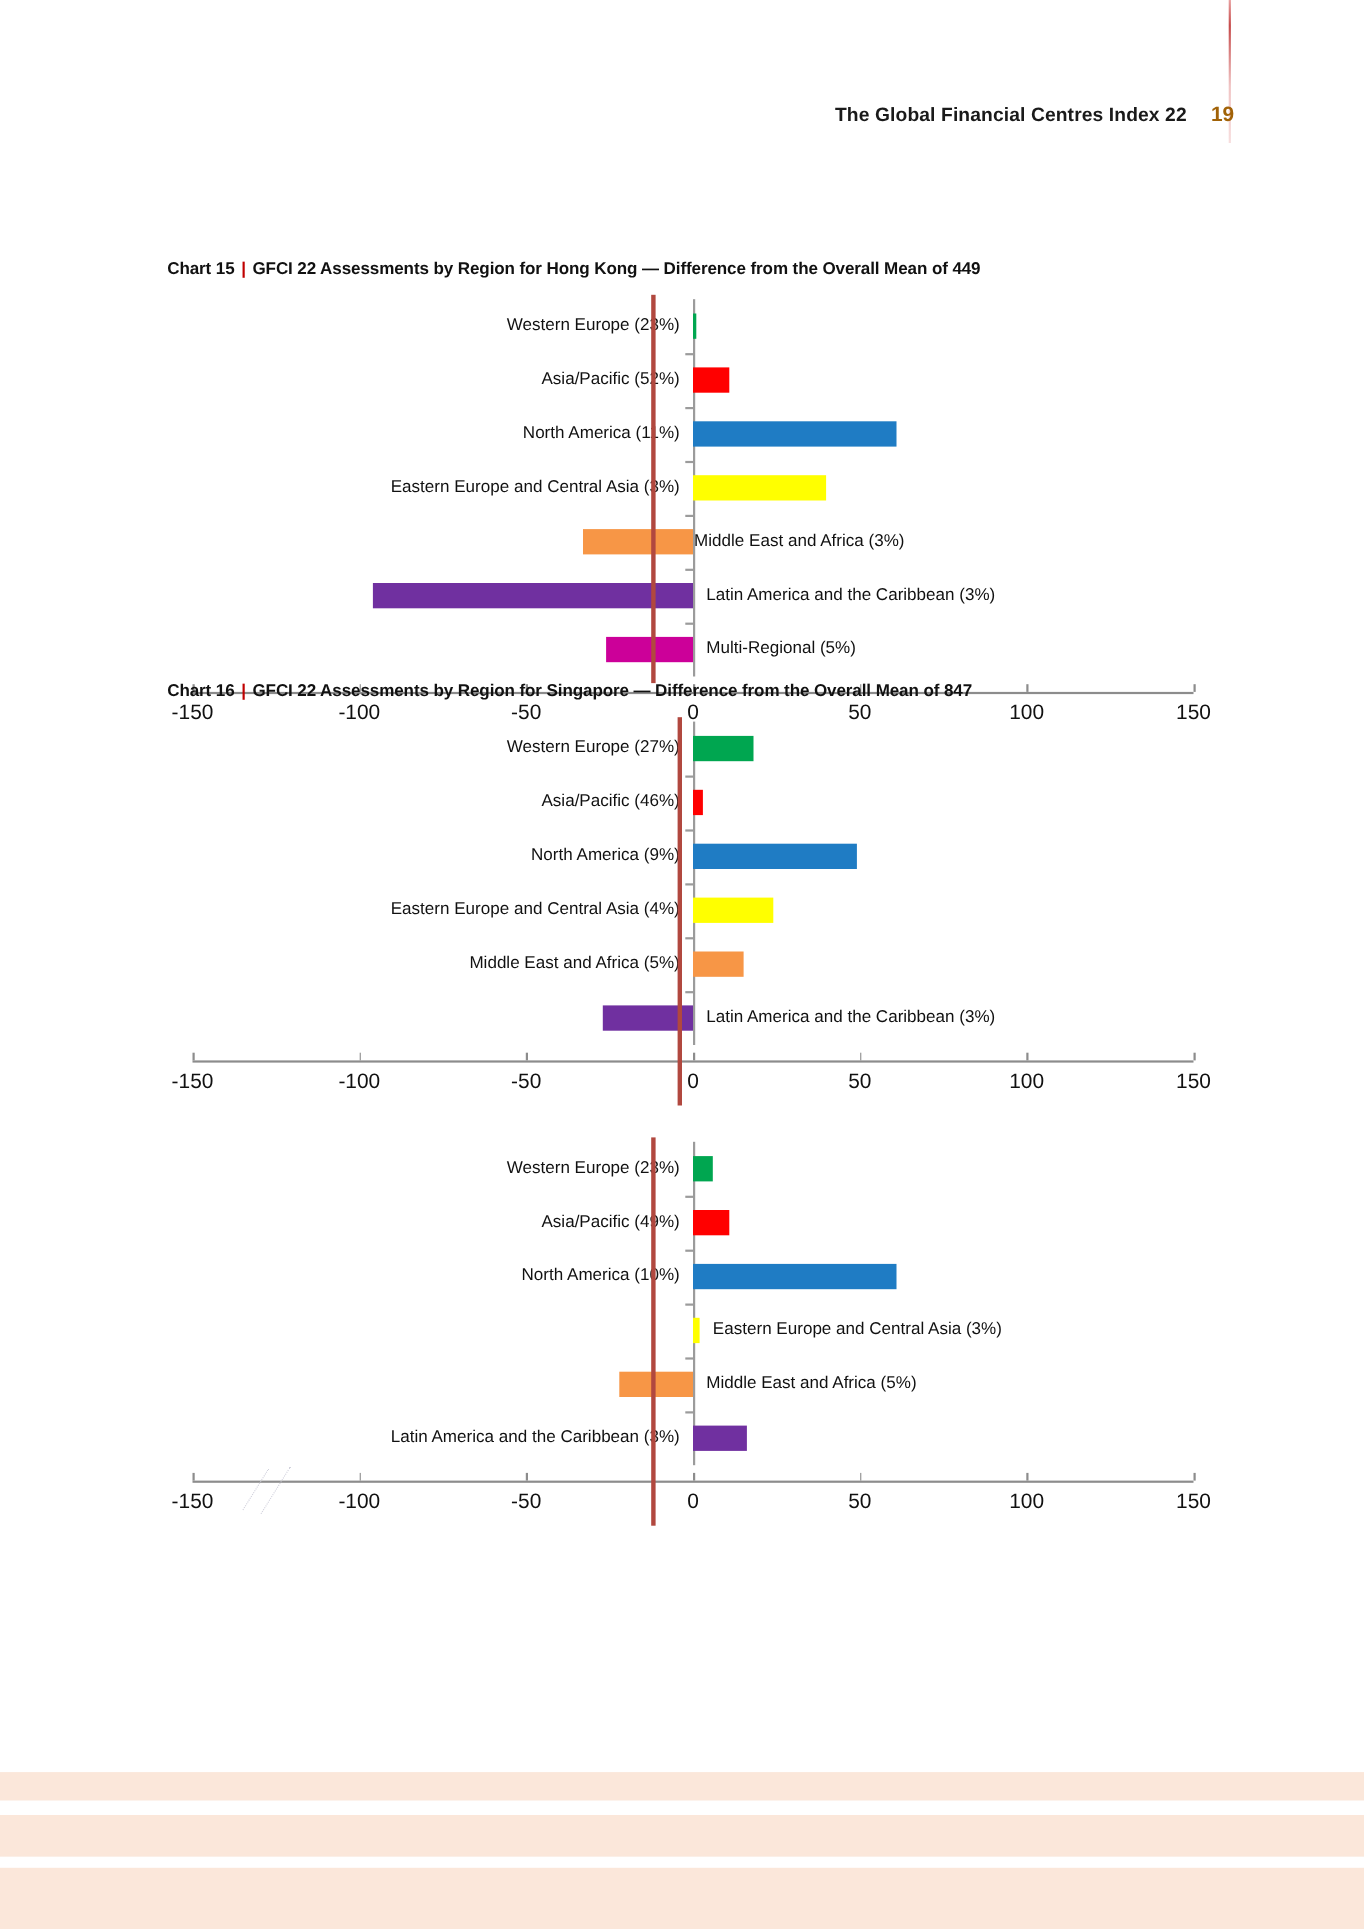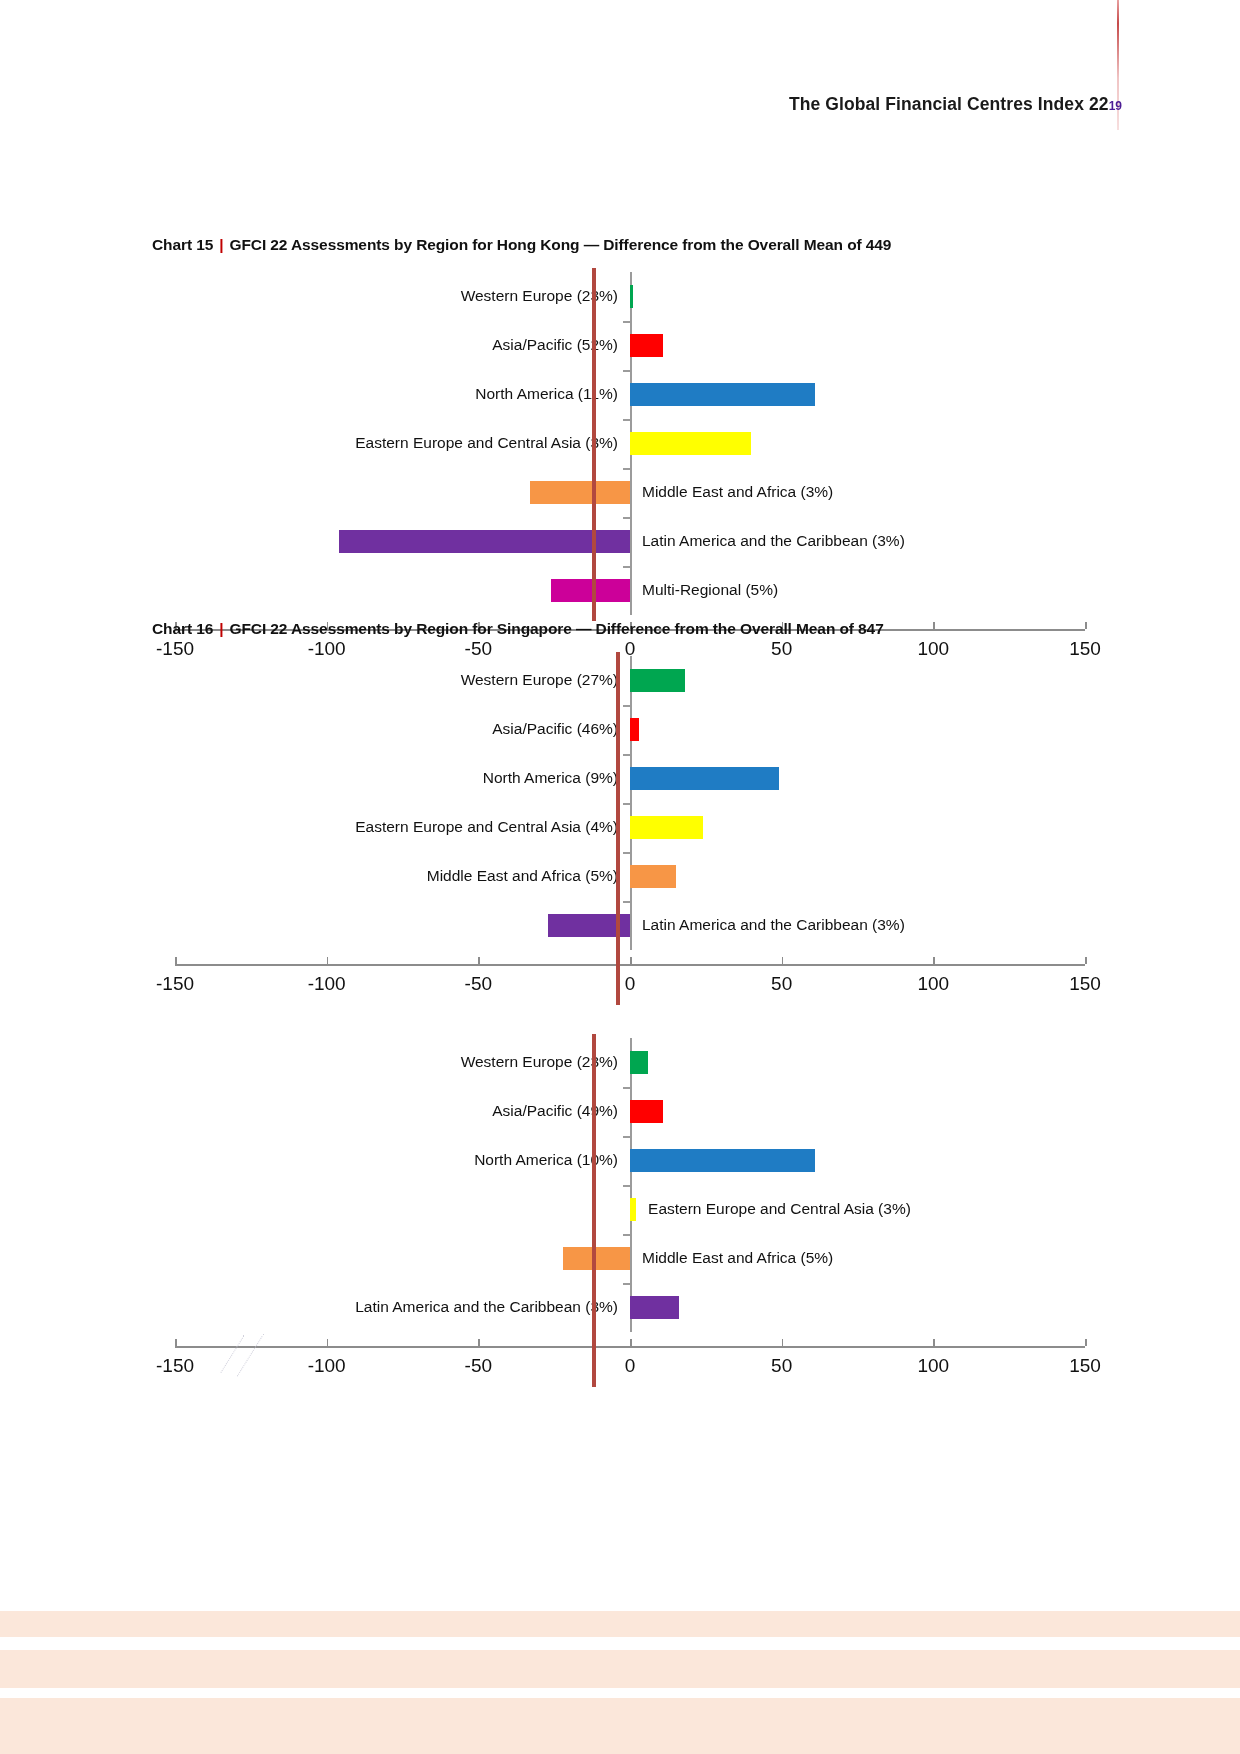--- a/index.html
+++ b/index.html
@@ -16,32 +16,33 @@
     overflow: hidden;
   }
 
   
   .page-header {
     position: absolute;
     top: 94px;
     right: 118px;
     display: flex;
     align-items: baseline;
+    gap: 22px;
     white-space: nowrap;
   }
   .page-header .doc-title {
     font-size: 17.5px;
     font-weight: 600;
     letter-spacing: 0.1px;
     color: #1a1a1a;
   }
   .page-header .page-number {
-    font-size: 12px;
+    font-size: 19px;
     font-weight: 700;
-    color: #4c1d95;
+    color: #a16207;
   }
   .edge-rule {
     position: absolute;
     top: 0;
     left: 1117px;
     width: 2px;
     height: 130px;
     background: linear-gradient(to bottom, #e8a0a0 0%, #c64a4a 18%, #f0c4c4 60%, #f7dede 100%);
   }
 
@@ -206,21 +207,21 @@
             <div class="bar-label left" style="right: 467px;">North America (11%)</div>
           </div>
           <div class="row">
             <div class="tickmark" style="top: 0px; left: 448px;"></div>
             <div class="bar" style="left: 455px; width: 121.333px; background: rgb(255, 255, 0);"></div>
             <div class="bar-label left" style="right: 467px;">Eastern Europe and Central Asia (3%)</div>
           </div>
           <div class="row">
             <div class="tickmark" style="top: 0px; left: 448px;"></div>
             <div class="bar" style="left: 354.9px; width: 100.1px; background: rgb(247, 150, 70);"></div>
-            <div class="bar-label right" style="left: 467px;">Middle East and Africa (3%)</div>
+            <div class="bar-label right" style="left: 456px;">Middle East and Africa (3%)</div>
           </div>
           <div class="row">
             <div class="tickmark" style="top: 0px; left: 448px;"></div>
             <div class="bar" style="left: 163.8px; width: 291.2px; background: rgb(112, 48, 160);"></div>
             <div class="bar-label right" style="left: 467px;">Latin America and the Caribbean (3%)</div>
           </div>
           <div class="row">
             <div class="tickmark" style="top: 0px; left: 448px;"></div>
             <div class="bar" style="left: 376.133px; width: 78.8667px; background: rgb(204, 0, 153);"></div>
             <div class="bar-label right" style="left: 467px;">Multi-Regional (5%)</div>

